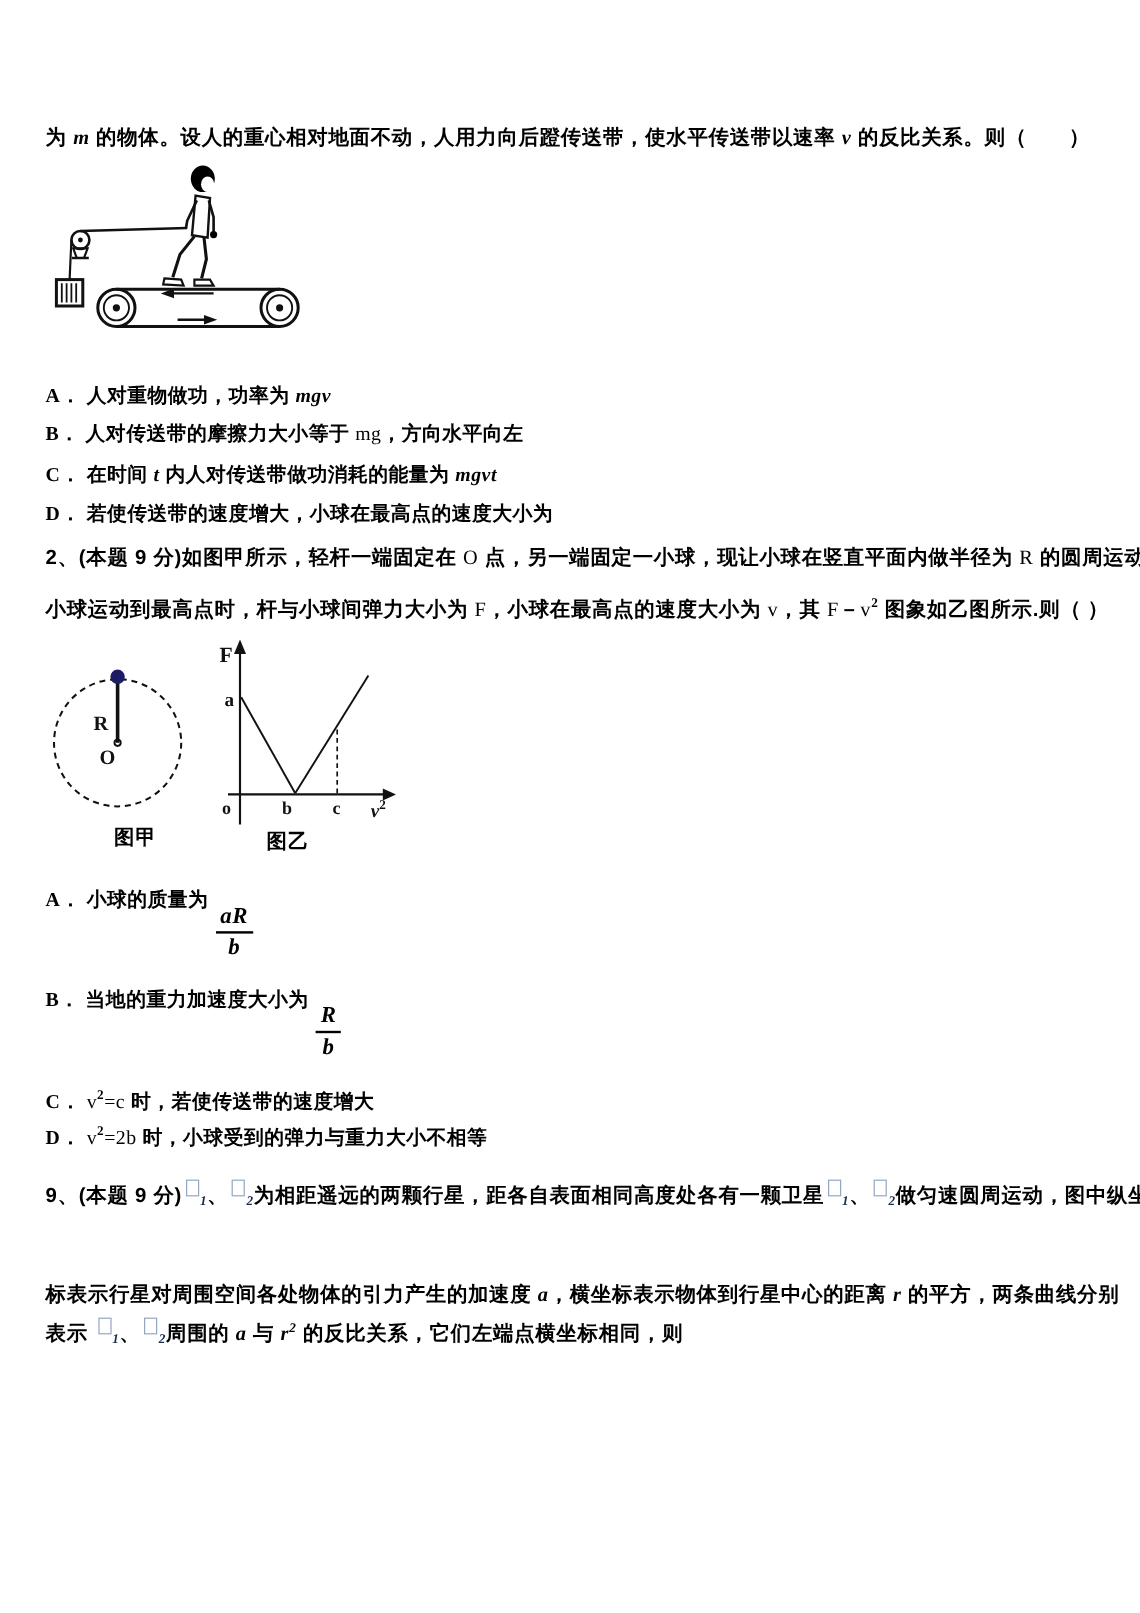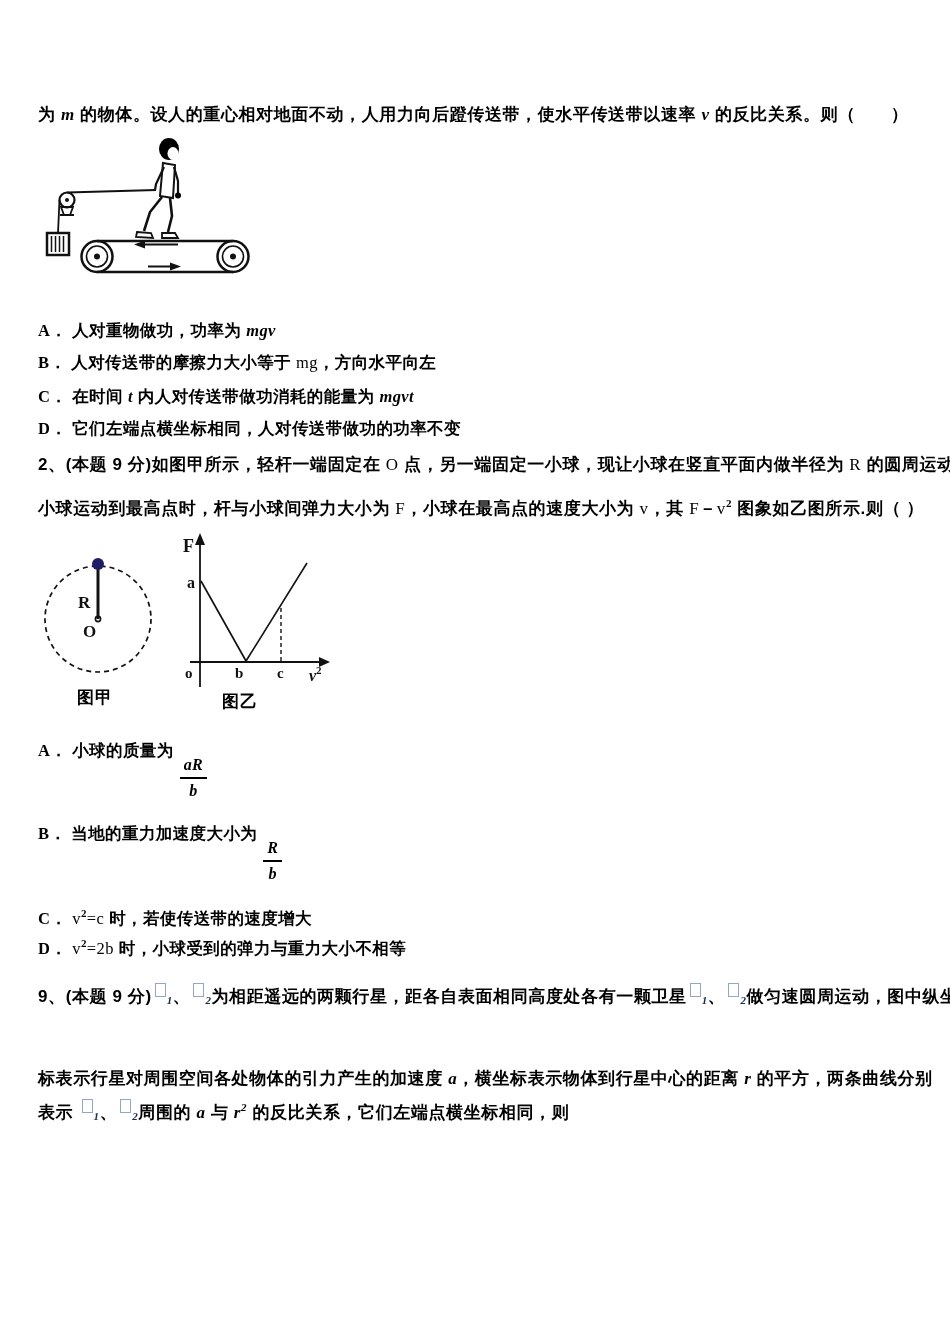--- a/index.html
+++ b/index.html
@@ -20,21 +20,21 @@
   .it{font-family:"Liberation Serif","DejaVu Serif",serif;font-style:italic;}
   .bd{font-weight:normal;}
   .sf{font-family:"Liberation Serif","DejaVu Serif",serif;}
   .sup{font-size:11px;vertical-align:7px;font-family:"Liberation Serif",serif;}
   .sub{font-size:11px;vertical-align:-2px;font-style:italic;font-family:"Liberation Serif",serif;color:#1a2a4a;}
   .mbox{display:inline-block;width:9px;height:12px;border:1.5px solid #93a7c4;vertical-align:5px;margin:0 1px 0 3px;background:#fff;}
   .frac{
     display:inline-flex;flex-direction:column;align-items:center;
     vertical-align:-14px;margin:0 2px 0 6px;
     font-family:"Liberation Serif","DejaVu Serif",serif;font-style:italic;font-weight:bold;
-    font-size:16px;line-height:22px;
+    font-size:19px;line-height:22px;
   }
   .frac .num{border-bottom:2px solid #000;padding:0 4px 1px;}
   .frac .den{padding-top:1px;}
   .caption{position:absolute;font-size:17px;font-weight:bold;letter-spacing:1px;}
   .st{font-family:"Liberation Serif","DejaVu Serif",serif;font-weight:bold;fill:#111;}
   svg{position:absolute;}
   svg .ln{stroke:#111;fill:none;}
 </style>
 </head>
 <body>
@@ -91,34 +91,34 @@
     <polyline class="ln" points="132,61 120,76 114,95" stroke-width="2.6" fill="#fff"></polyline>
     <path class="ln" d="M107,96 l14,1 l2,5 l-17,-1 z" stroke-width="1.8" fill="#fff"></path>
     <polyline class="ln" points="140,62 142,80 138,96" stroke-width="2.6" fill="#fff"></polyline>
     <path class="ln" d="M132,97 l13,0 l3,5 l-16,0 z" stroke-width="1.8" fill="#fff"></path>
   </g>
 </svg>
 
 <div class="opt" style="top:318px"><span class="opt-label">A．</span><span><span>人对重物做功，功率为 </span><span class="it">mgv</span></span></div>
 <div class="opt" style="top:350px"><span class="opt-label">B．</span><span><span>人对传送带的摩擦力大小等于 </span><span class="bd sf">mg</span><span>，方向水平向左</span></span></div>
 <div class="opt" style="top:384px"><span class="opt-label">C．</span><span><span>在时间 </span><span class="it">t</span><span> 内人对传送带做功消耗的能量为 </span><span class="it">mgvt</span></span></div>
-<div class="opt" style="top:416px"><span class="opt-label">D．</span><span><span>它们左端点横坐标相同，人对传送带做功的功率不变</span></span></div>
+<div class="opt" style="top:416px"><span class="opt-label">D．</span><span><span>若使传送带的速度增大，小球在最高点的速度大小为</span></span></div>
 
 <div class="tline" style="top:452px"><span>2、(本题 9 分)如图甲所示，轻杆一端固定在 </span><span class="bd sf">O</span><span> 点，另一端固定一小球，现让小球在竖直平面内做半径为 </span><span class="bd sf">R</span><span> 的圆周运动.</span></div>
 <div class="tline" style="top:490px"><span>小球运动到最高点时，杆与小球间弹力大小为 </span><span class="bd sf">F</span><span>，小球在最高点的速度大小为 </span><span class="bd sf">v</span><span>，其 </span><span class="bd sf">F</span><span>－</span><span class="bd sf">v</span><span class="sup">2</span><span> 图象如乙图所示.则（ ）</span></div>
 
 <svg style="left:40px;top:545px" width="125" height="135" viewBox="0 0 125 135">
   <circle class="ln" cx="58" cy="74" r="53" stroke-width="1.7" stroke-dasharray="5,4"></circle>
   <line class="ln" x1="58" y1="19" x2="58" y2="74" stroke-width="3"></line>
   <circle cx="58" cy="19" r="6" fill="#1d1d66"></circle>
   <circle class="ln" cx="58" cy="74" r="2.6" stroke-width="1.6" fill="#fff"></circle>
   <text class="st" x="38" y="63" font-size="17">R</text>
   <text class="st" x="43" y="92" font-size="17">O</text>
 </svg>
-<div class="caption" style="left:77px;top:686px">图甲</div>
+<div class="caption" style="left:95px;top:686px">图甲</div>
 
 <svg style="left:178px;top:533px" width="162" height="160" viewBox="0 0 162 160">
   <line class="ln" x1="22" y1="6" x2="22" y2="154" stroke-width="1.8"></line>
   <polygon points="22,0 17,12 27,12" fill="#111"></polygon>
   <line class="ln" x1="12" y1="129" x2="145" y2="129" stroke-width="1.8"></line>
   <polygon points="152,129 141,124 141,134" fill="#111"></polygon>
   <line class="ln" x1="23" y1="48" x2="68" y2="128" stroke-width="1.6"></line>
   <line class="ln" x1="68" y1="128" x2="129" y2="30" stroke-width="1.6"></line>
   <line class="ln" x1="103" y1="128" x2="103" y2="72" stroke-width="1.4" stroke-dasharray="4,3"></line>
   <text class="st" x="5" y="19" font-size="18">F</text>

